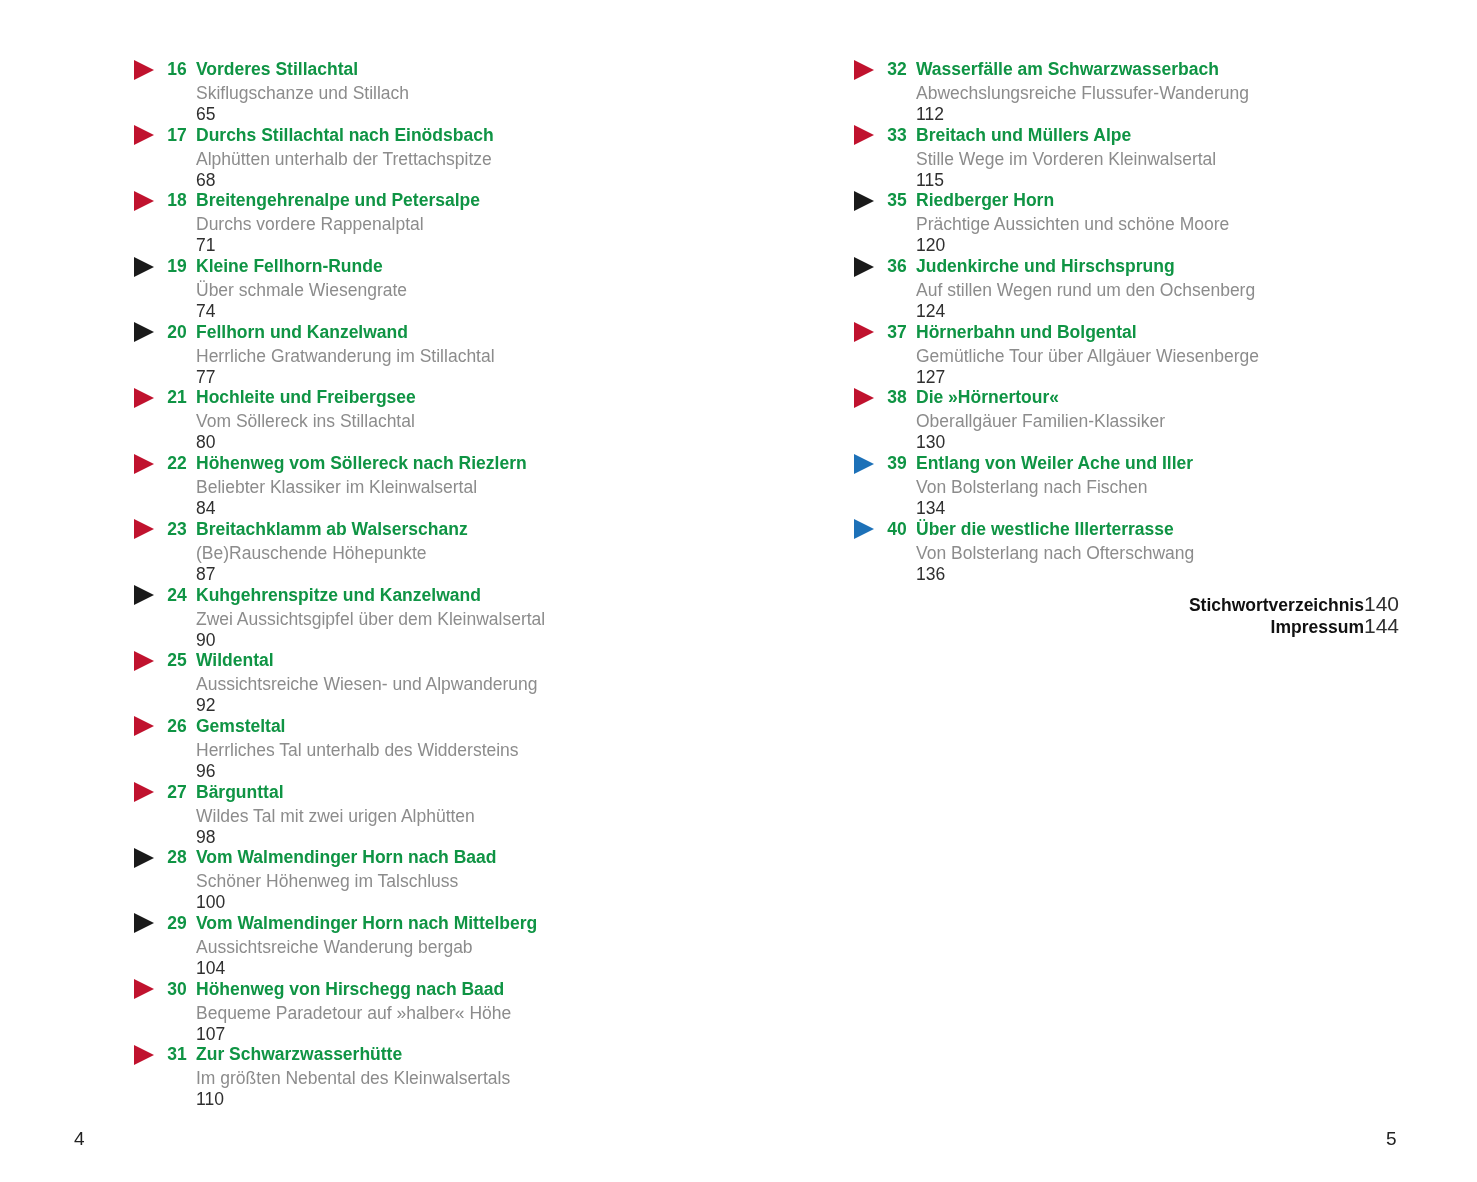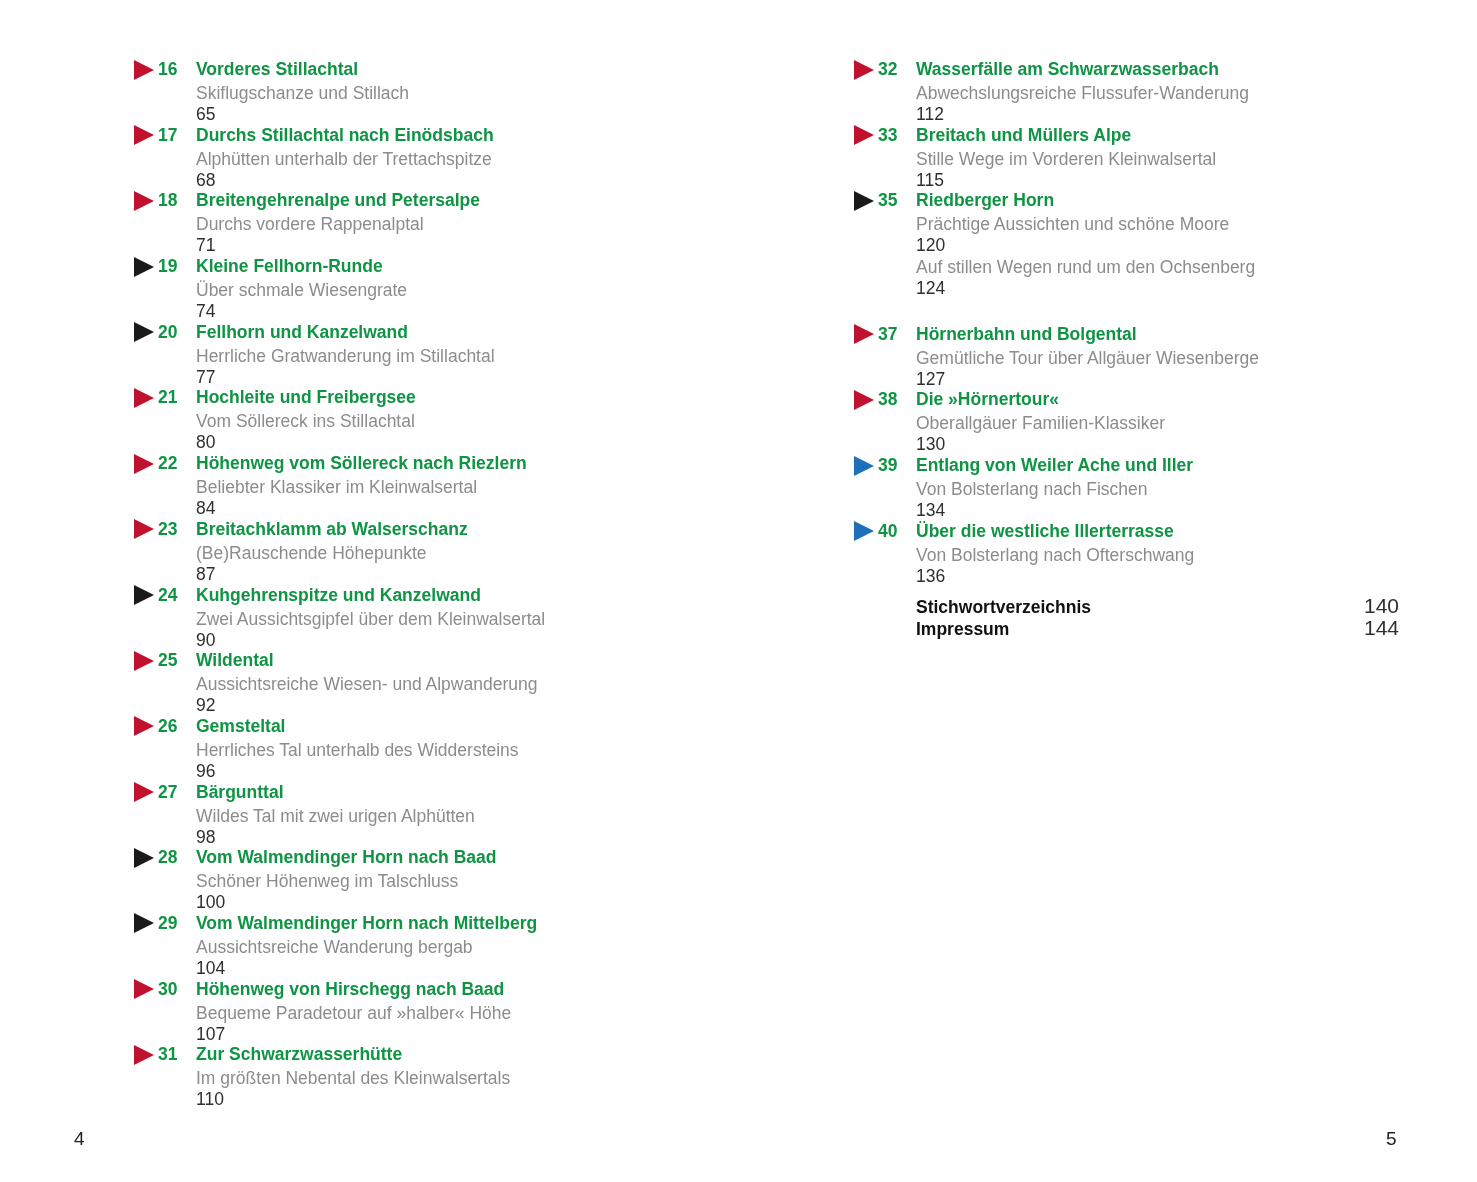--- a/index.html
+++ b/index.html
@@ -8,21 +8,21 @@
     font-family: "Liberation Sans", "DejaVu Sans", sans-serif;
     width: 1477px; height: 1182px; position: relative; overflow: hidden;
   }
   .sheet { position: absolute; inset: 0; background: #ffffff; }
 
   .toc-col { position: absolute; top: 58px; width: 545px; }
   .toc-col-left  { left: 134px; }
   .toc-col-right { left: 854px; }
 
   .toc-entry { height: 65.7px; }
-  .entry-head { display: flex; align-items: center; height: 23px; }
+  .entry-head { display: flex; align-items: center; height: 23px; text-align: center; }
   .tri {
     width: 0; height: 0; flex: 0 0 auto;
     border-top: 10.5px solid transparent;
     border-bottom: 10.5px solid transparent;
     border-left: 20px solid #000;
     margin-right: 4px;
   }
   .tri-red   { border-left-color: var(--c-red); }
   .tri-black { border-left-color: var(--c-black); }
   .tri-blue  { border-left-color: var(--c-blue); }
@@ -36,21 +36,21 @@
   }
   .entry-sub {
     display: flex; justify-content: space-between; align-items: baseline;
     margin-left: 62px; margin-top: 2px; height: 22px; flex-direction: column;
   }
   .subtitle { font-size: 17.5px; color: var(--c-gray); white-space: nowrap; }
   .pagenum  { font-size: 17.5px; color: var(--c-dark); }
 
   .extras { margin-left: 62px; margin-top: 8px; }
   .extra-row {
-    display: flex; justify-content: space-between; align-items: baseline;
+    display: flex; justify-content: flex-end; align-items: baseline;
     height: 22.5px;
   }
   .extra-label { font-size: 17.5px; font-weight: bold; color: #111111; }
   .extra-page  { font-size: 21px; color: var(--c-dark); }
 
   .folio {
     position: absolute; top: 1128px; font-size: 19px; color: #222222;
   }
   .folio-left  { left: 74px; }
   .folio-right { left: 1386px; }
@@ -284,20 +284,25 @@
       <span class="num">35</span>
       <span class="title">Riedberger Horn</span>
     </div>
     <div class="entry-sub">
       <span class="subtitle">Prächtige Aussichten und schöne Moore</span>
       <span class="pagenum">120</span>
     </div>
   </div>
 
   <div class="toc-entry">
+    <div class="entry-head">
+      <span class="tri tri-black"></span>
+      <span class="num">36</span>
+      <span class="title">Judenkirche und Hirschsprung</span>
+    </div>
     <div class="entry-sub">
       <span class="subtitle">Auf stillen Wegen rund um den Ochsenberg</span>
       <span class="pagenum">124</span>
     </div>
   </div>
 
   <div class="toc-entry">
     <div class="entry-head">
       <span class="tri tri-red"></span>
       <span class="num">37</span>

